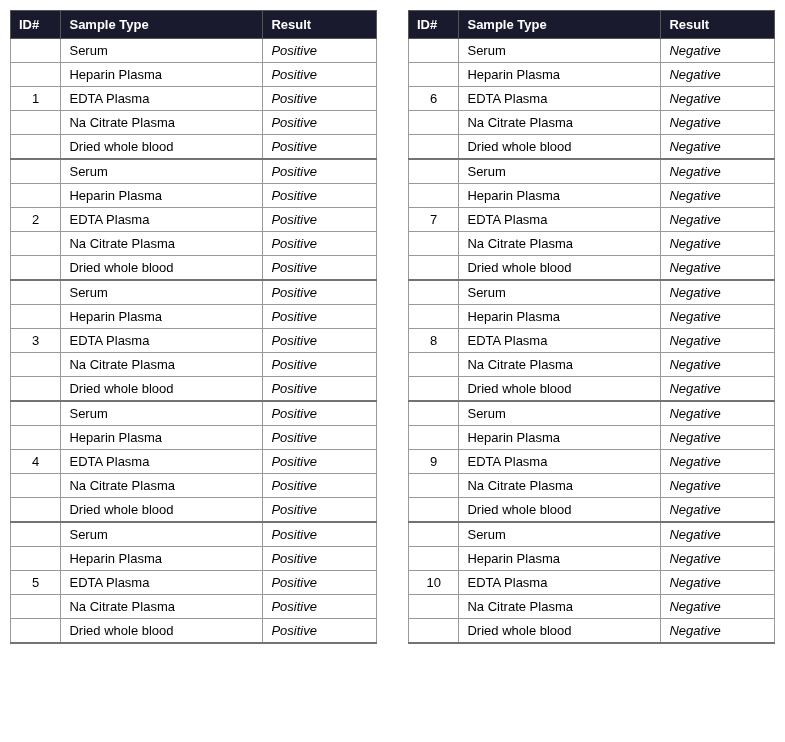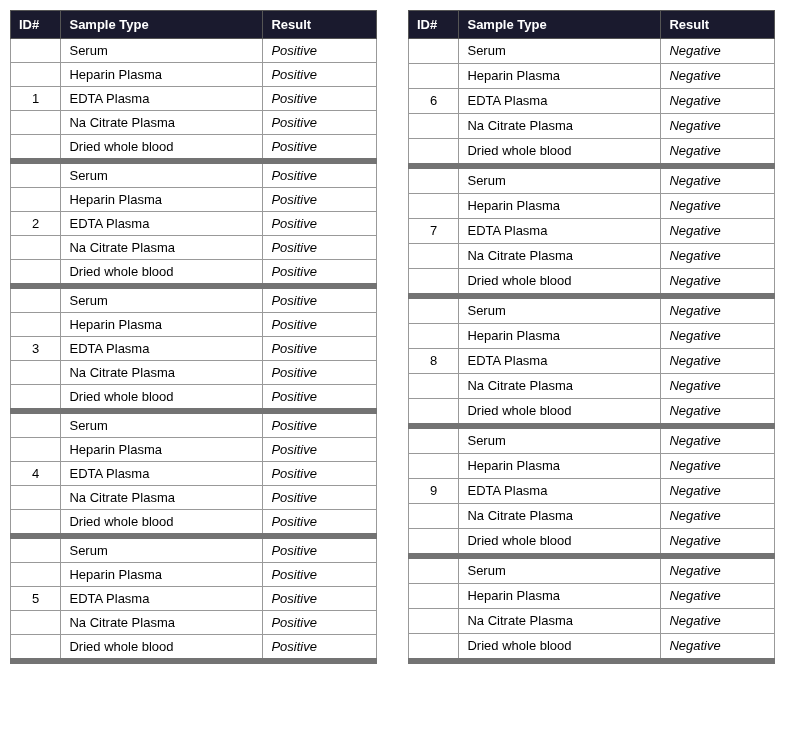--- a/index.html
+++ b/index.html
@@ -39,21 +39,21 @@
     }
     .sample-cell {
       width: 160px;
     }
     .result-cell {
       width: 90px;
       font-style: italic;
     }
     
     tr.group-end td {
-      border-bottom: 6px solid #737373;
+      border-bottom: 2px solid #737373;
     }
     thead th {
       font-weight: bold;
     }
   </style>
 </head>
 <body>
 
 <div class="tables-wrapper">
 
@@ -307,20 +307,25 @@
           <td class="id-cell"></td>
           <td class="sample-cell">Serum</td>
           <td class="result-cell">Negative</td>
         </tr>
         <tr>
           <td class="id-cell"></td>
           <td class="sample-cell">Heparin Plasma</td>
           <td class="result-cell">Negative</td>
         </tr>
         <tr>
+          <td class="id-cell">10</td>
+          <td class="sample-cell">EDTA Plasma</td>
+          <td class="result-cell">Negative</td>
+        </tr>
+        <tr>
           <td class="id-cell"></td>
           <td class="sample-cell">Na Citrate Plasma</td>
           <td class="result-cell">Negative</td>
         </tr>
         <tr class="group-end">
           <td class="id-cell"></td>
           <td class="sample-cell">Dried whole blood</td>
           <td class="result-cell">Negative</td>
         </tr>
       </tbody>

